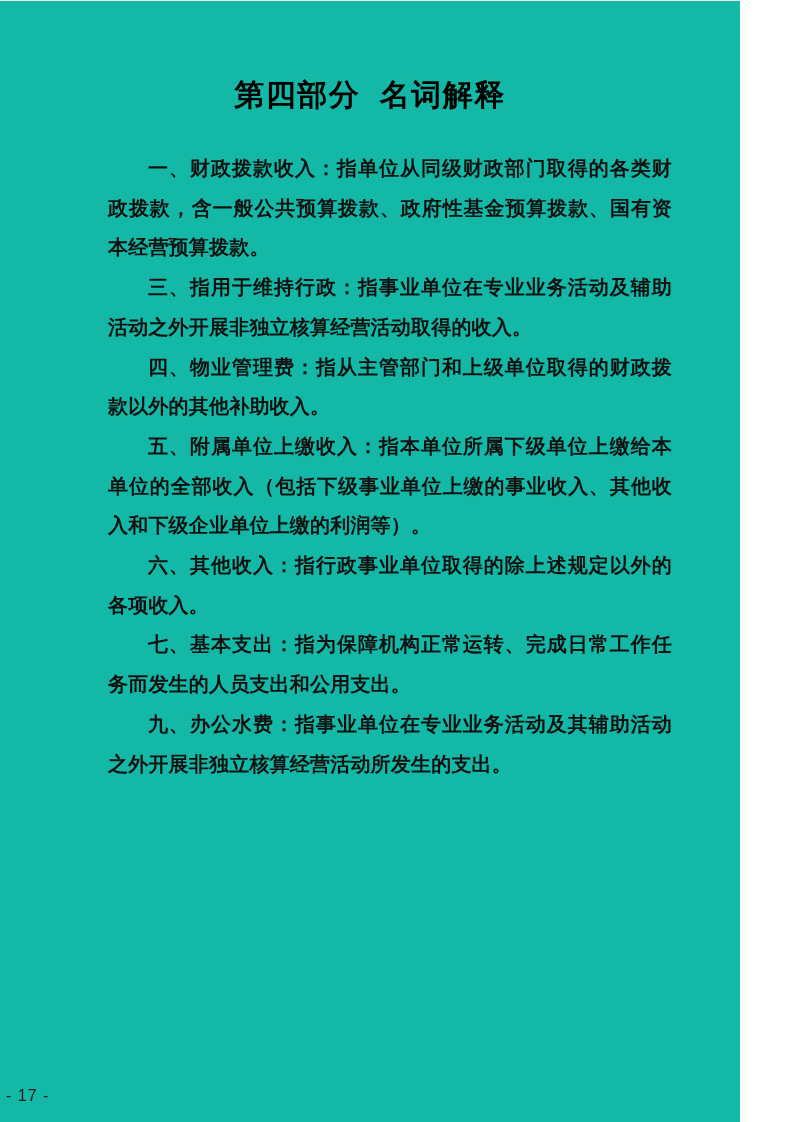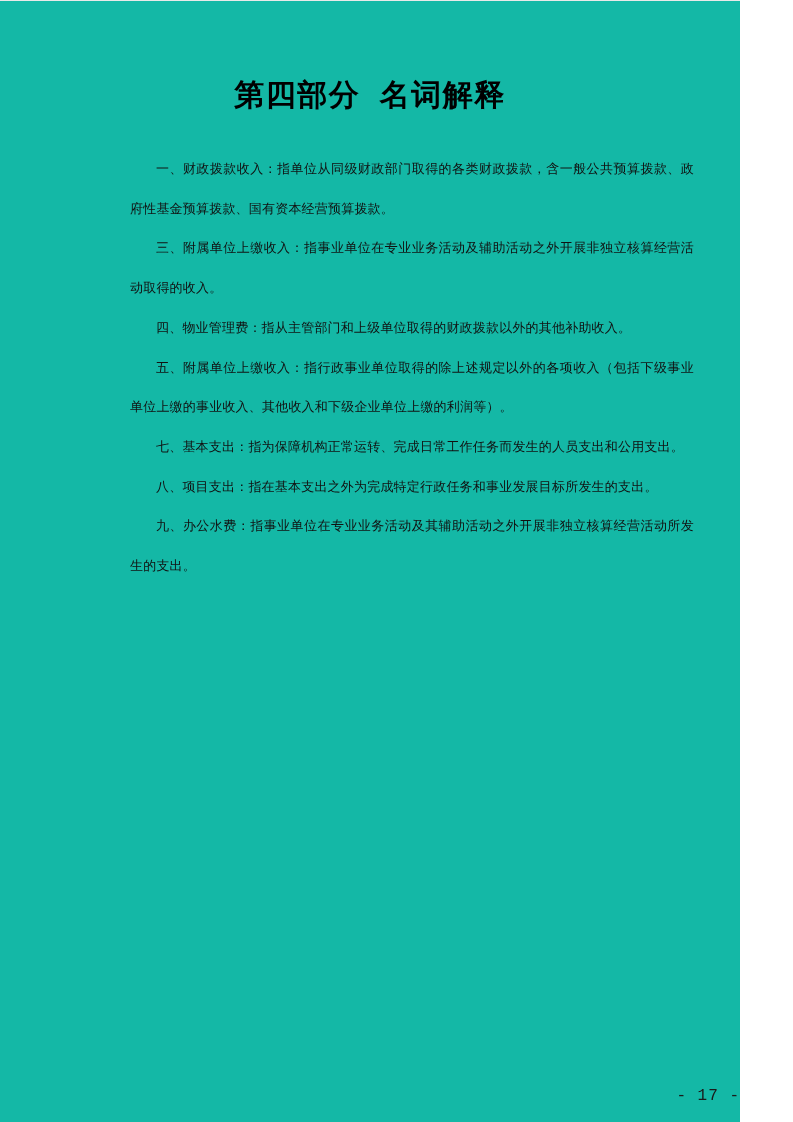--- a/index.html
+++ b/index.html
@@ -27,57 +27,59 @@
     font-family: "Liberation Sans", sans-serif;
     font-weight: bold;
     font-size: 30px;
     letter-spacing: 1.5px;
     color: #000000;
     white-space: pre;
   }
   .doc-body {
     position: absolute;
     top: 148px;
-    left: 130px;
+    left: 108px;
     width: 564px;
-    font-size: 13px;
+    font-size: 20px;
     line-height: 39.7px;
     text-align: justify;
     text-justify: inter-character;
+    font-weight: bold;
   }
   .doc-body p {
     margin: 0;
     padding: 0;
     text-indent: 2em;
     text-align: justify;
     text-justify: inter-character;
     letter-spacing: 0.2px;
   }
   .doc-footer {
     position: absolute;
     top: 1086px;
     left: 0;
     width: 100%;
-    text-align: right;
-    font-family: Liberation Mono, monospace;
+    text-align: left;
+    font-family: Liberation Sans, sans-serif;
     font-size: 16px;
     letter-spacing: 1px;
     color: #1a1a1a;
+    padding-left: 6px;
   }
 </style>
 </head>
 <body>
 
 <div class="page">
   <h1 class="doc-title">第四部分  名词解释</h1>
 
   <div class="doc-body" id="doc-body">
       <p>一、财政拨款收入：指单位从同级财政部门取得的各类财政拨款，含一般公共预算拨款、政府性基金预算拨款、国有资本经营预算拨款。</p>
-      <p>三、附属单位上缴收入：指事业单位在专业业务活动及辅助活动之外开展非独立核算经营活动取得的收入。</p>
+      <p>三、指用于维持行政：指事业单位在专业业务活动及辅助活动之外开展非独立核算经营活动取得的收入。</p>
       <p>四、物业管理费：指从主管部门和上级单位取得的财政拨款以外的其他补助收入。</p>
-      <p>五、附属单位上缴收入：指行政事业单位取得的除上述规定以外的各项收入（包括下级事业单位上缴的事业收入、其他收入和下级企业单位上缴的利润等）。</p>
+      <p>五、附属单位上缴收入：指本单位所属下级单位上缴给本单位的全部收入（包括下级事业单位上缴的事业收入、其他收入和下级企业单位上缴的利润等）。</p>
+      <p>六、其他收入：指行政事业单位取得的除上述规定以外的各项收入。</p>
       <p>七、基本支出：指为保障机构正常运转、完成日常工作任务而发生的人员支出和公用支出。</p>
-      <p>八、项目支出：指在基本支出之外为完成特定行政任务和事业发展目标所发生的支出。</p>
       <p>九、办公水费：指事业单位在专业业务活动及其辅助活动之外开展非独立核算经营活动所发生的支出。</p>
     </div>
 
   <div class="doc-footer">- 17 -</div>
 </div>
 
 </body></html>

